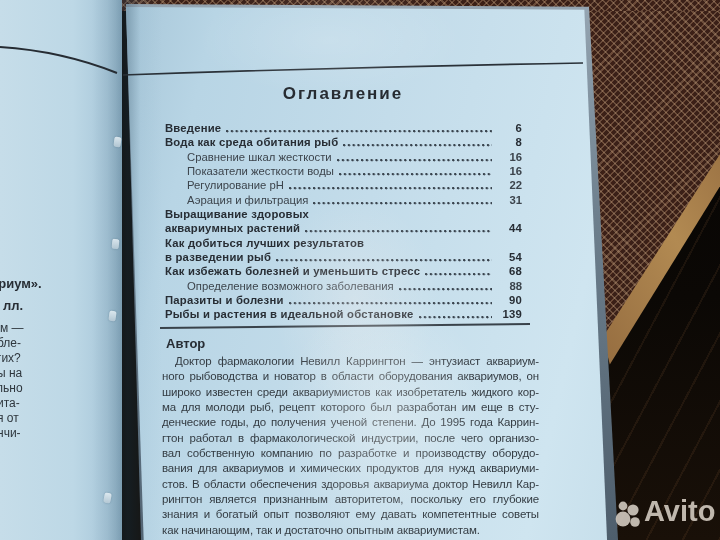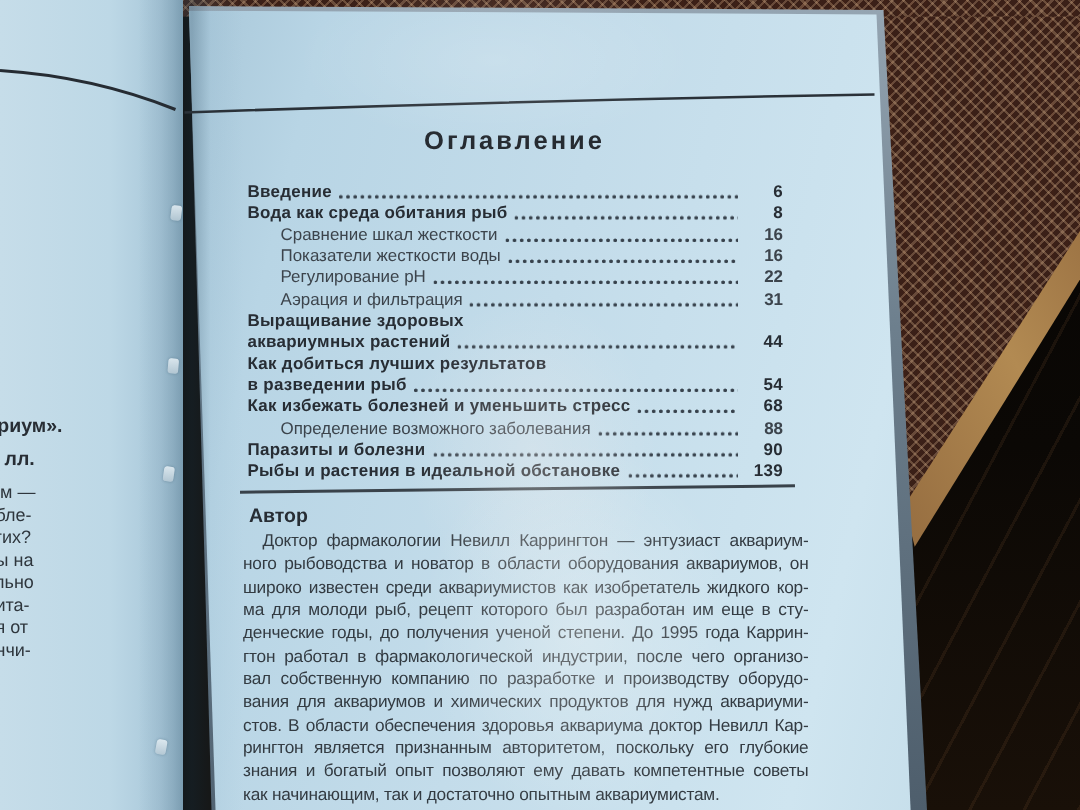--- a/index.html
+++ b/index.html
@@ -196,14 +196,25 @@
       <div class="frag" style="left: -3px; top: 351px;">гих?</div>
       <div class="frag" style="left: -3px; top: 366px;">ы на</div>
       <div class="frag" style="left: -4px; top: 381px;">льно</div>
       <div class="frag" style="left: -3px; top: 396px;">ита-</div>
       <div class="frag" style="left: -3px; top: 411px;">я от</div>
       <div class="frag" style="left: -3px; top: 426px;">нчи-</div>
     </div>
 
   <div class="glare"></div>
 
+  <div class="watermark">
+    <svg width="36" height="36">
+      <g fill="rgba(206,198,188,.92)">
+        <circle cx="17" cy="12" r="4.4"></circle>
+        <circle cx="27" cy="16" r="5.6"></circle>
+        <circle cx="17" cy="25" r="7.4"></circle>
+        <circle cx="29" cy="28" r="4.8"></circle>
+      </g>
+    </svg>
+    <span class="wm-text">Avito</span>
+  </div>
 
 </div>
 
 </body></html>

